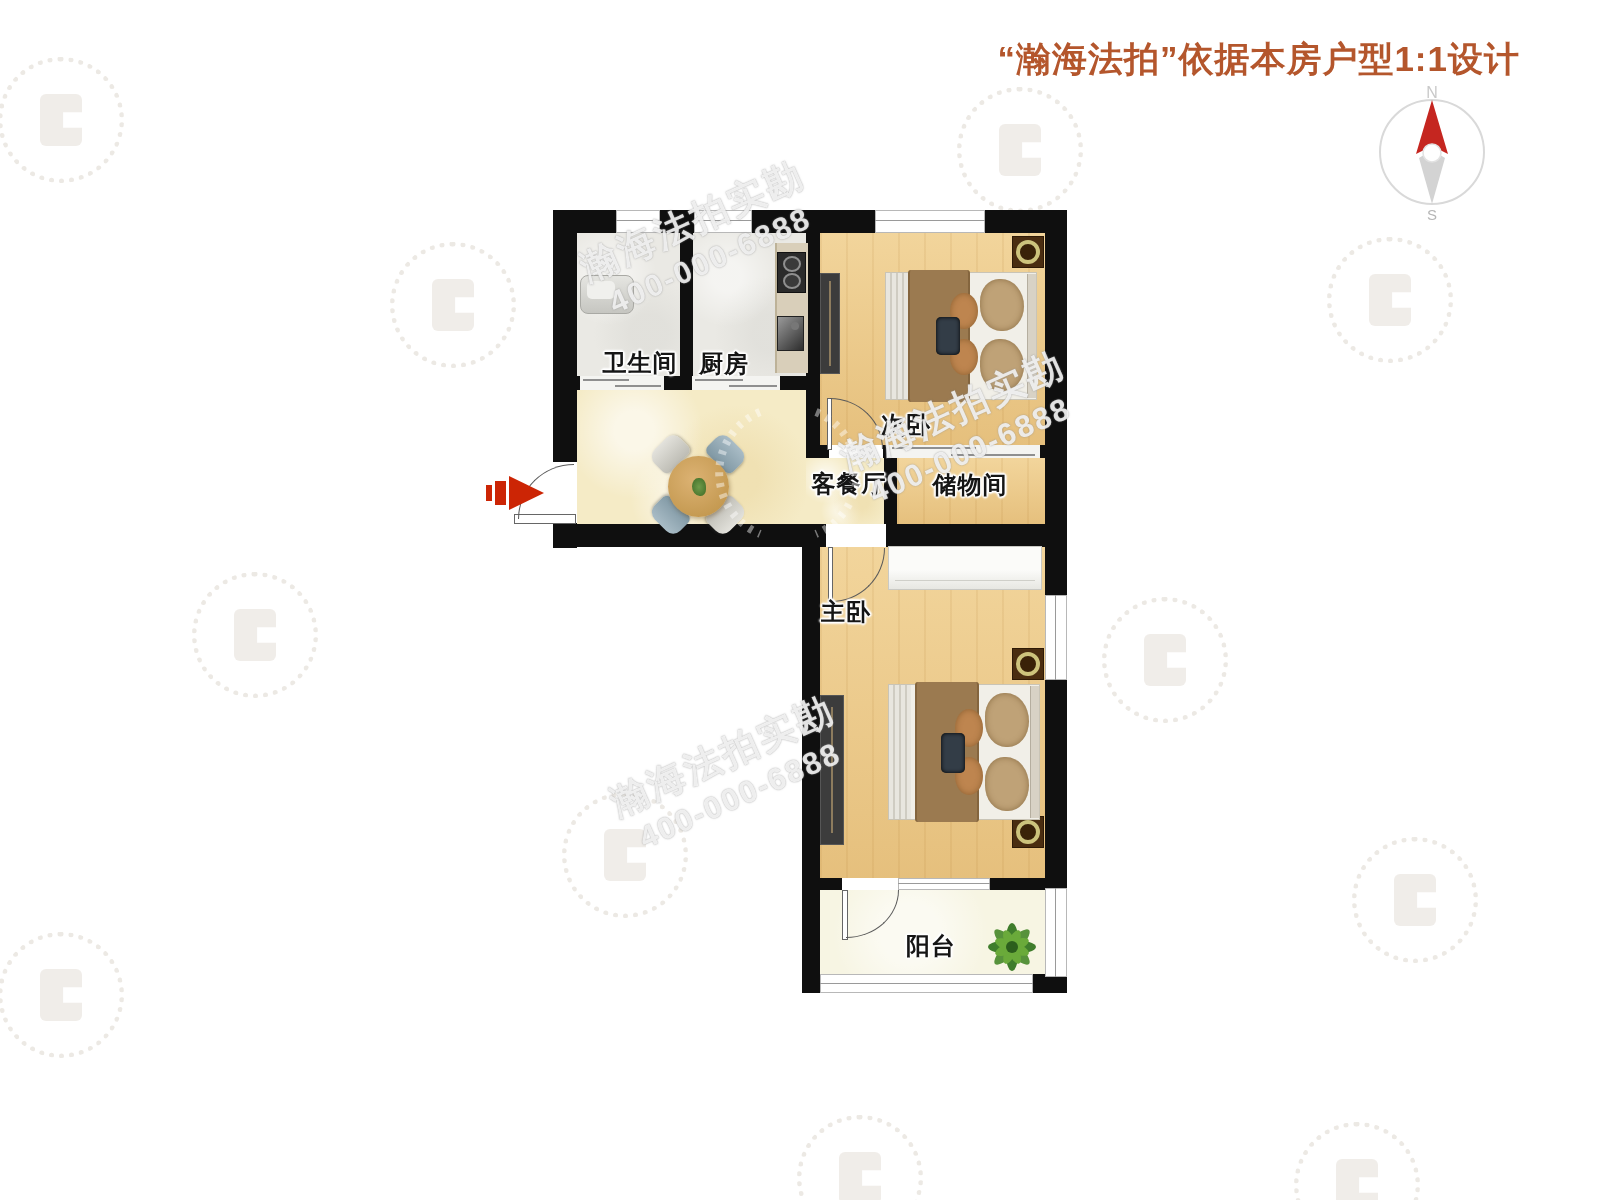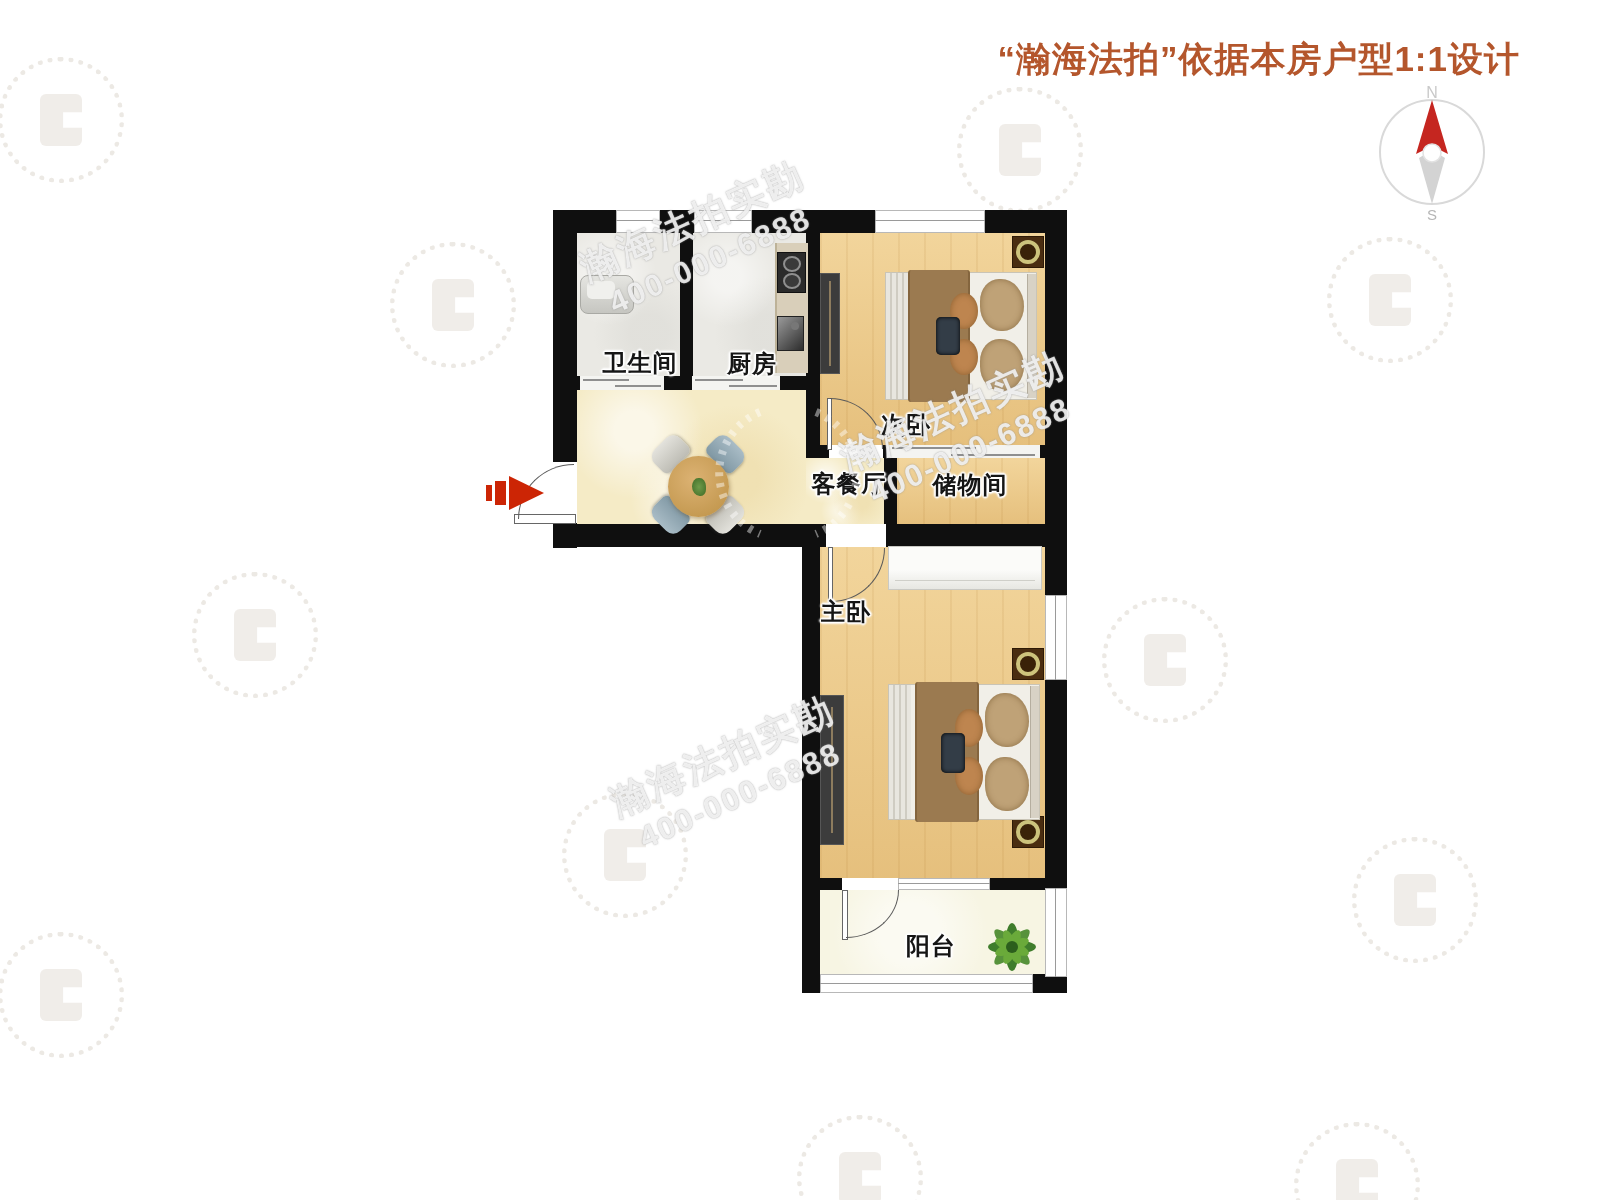--- a/index.html
+++ b/index.html
@@ -221,21 +221,21 @@
       <ellipse rx="7" ry="24" fill="#57923b" transform="rotate(135)"></ellipse>
       <ellipse rx="6" ry="18" fill="#6aaa3a" transform="rotate(22)"></ellipse>
       <ellipse rx="6" ry="18" fill="#6aaa3a" transform="rotate(67)"></ellipse>
       <ellipse rx="6" ry="18" fill="#6aaa3a" transform="rotate(112)"></ellipse>
       <ellipse rx="6" ry="18" fill="#6aaa3a" transform="rotate(157)"></ellipse>
       <circle r="6" fill="#2c5e1d"></circle>
     </g>
   </svg>
 
   <div class="rlabel" style="left:640px;top:363px;">卫生间</div>
-  <div class="rlabel" style="left:724px;top:364px;margin-left:28px;">厨房</div>
+  <div class="rlabel" style="left:724px;top:364px;">厨房</div>
   <div class="rlabel" style="left:906px;top:425px;">次卧</div>
   <div class="rlabel" style="left:970px;top:485px;">储物间</div>
   <div class="rlabel" style="left:849px;top:484px;text-align:right;">客餐厅</div>
   <div class="rlabel" style="left:846px;top:612px;">主卧</div>
   <div class="rlabel" style="left:931px;top:918px;margin-top:28px;">阳台</div>
 
   <div class="wm" style="left:520px;top:195px;width:360px;">
     <div class="l1">瀚海法拍实勘</div>
     <div class="l2">400-000-6888</div>
   </div>

